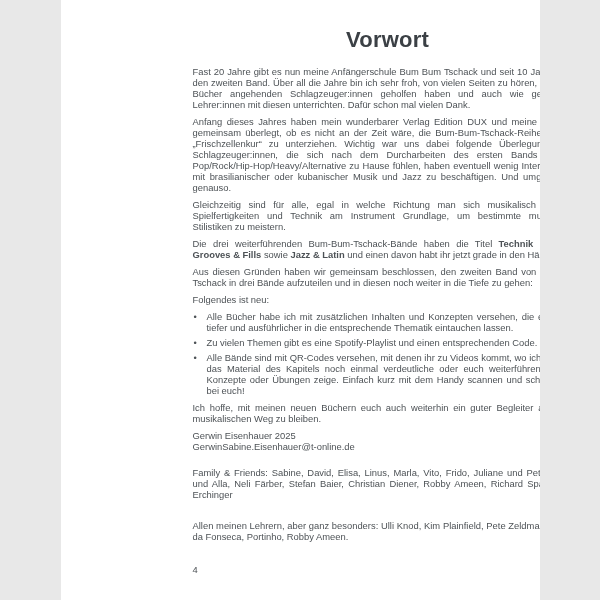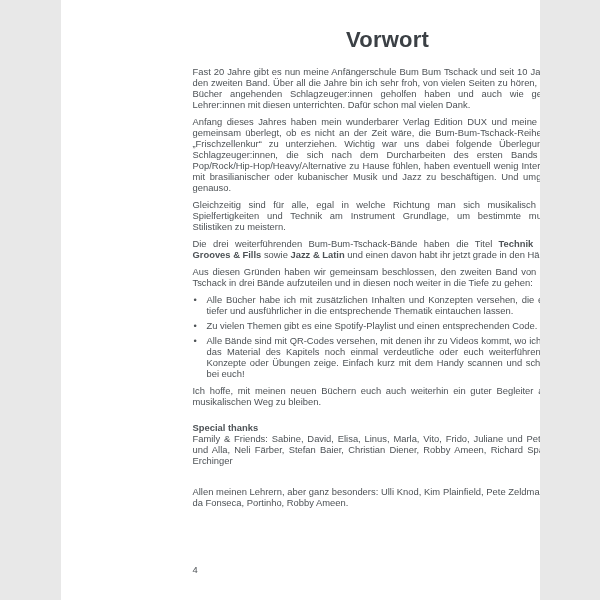--- a/index.html
+++ b/index.html
@@ -84,33 +84,37 @@
     <p class="para"><span>Fast 20 Jahre gibt es nun meine Anfängerschule </span><span class="italic">Bum Bum Tschack</span><span> und seit 10 Jahren auch den zweiten Band. Über all die Jahre bin ich sehr froh, von vielen Seiten zu hören, wie meine Bücher angehenden Schlagzeuger:innen geholfen haben und auch wie gerne viele Lehrer:innen mit diesen unterrichten. Dafür schon mal vielen Dank.</span></p>
 
     <p class="para"><span>Anfang dieses Jahres haben mein wunderbarer Verlag Edition DUX und meine Wenigkeit gemeinsam überlegt, ob es nicht an der Zeit wäre, die </span><span class="italic">Bum-Bum-Tschack</span><span>-Reihe einer Art „Frischzellenkur“ zu unterziehen. Wichtig war uns dabei folgende Überlegung: Junge Schlagzeuger:innen, die sich nach dem Durcharbeiten des ersten Bands eher im Pop/Rock/Hip-Hop/Heavy/Alternative zu Hause fühlen, haben eventuell wenig Interesse, sich mit brasilianischer oder kubanischer Musik und Jazz zu beschäftigen. Und umgekehrt oft genauso.</span></p>
 
     <p class="para"><span>Gleichzeitig sind für alle, egal in welche Richtung man sich musikalisch orientiert, Spielfertigkeiten und Technik am Instrument Grundlage, um bestimmte musikalische Stilistiken zu meistern.</span></p>
 
     <p class="para"><span>Die drei weiterführenden </span><span class="italic">Bum-Bum-Tschack</span><span>-Bände haben die Titel </span><span class="bold">Technik &amp; Lesen, Grooves &amp; Fills</span><span> sowie </span><span class="bold">Jazz &amp; Latin</span><span> und einen davon habt ihr jetzt grade in den Händen.</span></p>
 
     <p class="para"><span>Aus diesen Gründen haben wir gemeinsam beschlossen, den zweiten Band von </span><span class="italic">Bum Bum Tschack</span><span> in drei Bände aufzuteilen und in diesen noch weiter in die Tiefe zu gehen:</span></p>
 
+    <p class="para"><span>Folgendes ist neu:</span></p>
 
     <ul class="bullets">
       <li>Alle Bücher habe ich mit zusätzlichen Inhalten und Konzepten versehen, die euch noch tiefer und ausführlicher in die entsprechende Thematik eintauchen lassen.</li>
       <li>Zu vielen Themen gibt es eine Spotify-Playlist und einen entsprechenden Code.</li>
       <li>Alle Bände sind mit QR-Codes versehen, mit denen ihr zu Videos kommt, wo ich entweder das Material des Kapitels noch einmal verdeutliche oder euch weiterführende Ideen, Konzepte oder Übungen zeige. Einfach kurz mit dem Handy scannen und schon bin ich bei euch!</li>
     </ul>
 
     <p class="para"><span>Ich hoffe, mit meinen neuen Büchern euch auch weiterhin ein guter Begleiter auf eurem musikalischen Weg zu bleiben.</span></p>
 
 
+    <div class="signature">
+      <p>Gerwin Eisenhauer 2025</p>
+      <p>GerwinSabine.Eisenhauer@t-online.de</p>
+    </div>
 
     <div class="special-thanks">
-      <p class="bold">Special thanks</p>
       <p>Family &amp; Friends: Sabine, David, Elisa, Linus, Marla, Vito, Frido, Juliane und Peter, Heiner und Alla, Neli Färber, Stefan Baier, Christian Diener, Robby Ameen, Richard Spaven, Dirk Erchinger</p>
       <p class="teachers">Allen meinen Lehrern, aber ganz besonders: Ulli Knod, Kim Plainfield, Pete Zeldman, Duduka da Fonseca, Portinho, Robby Ameen.</p>
     </div>
 
   </div>
 
   <div class="page-number">4</div>
 </div>
 
 </body></html>

